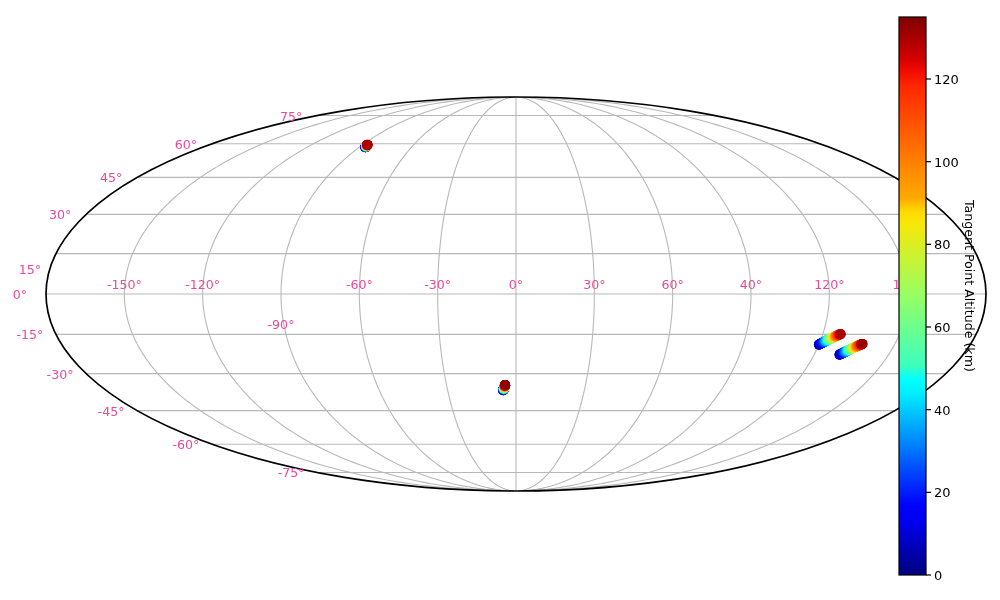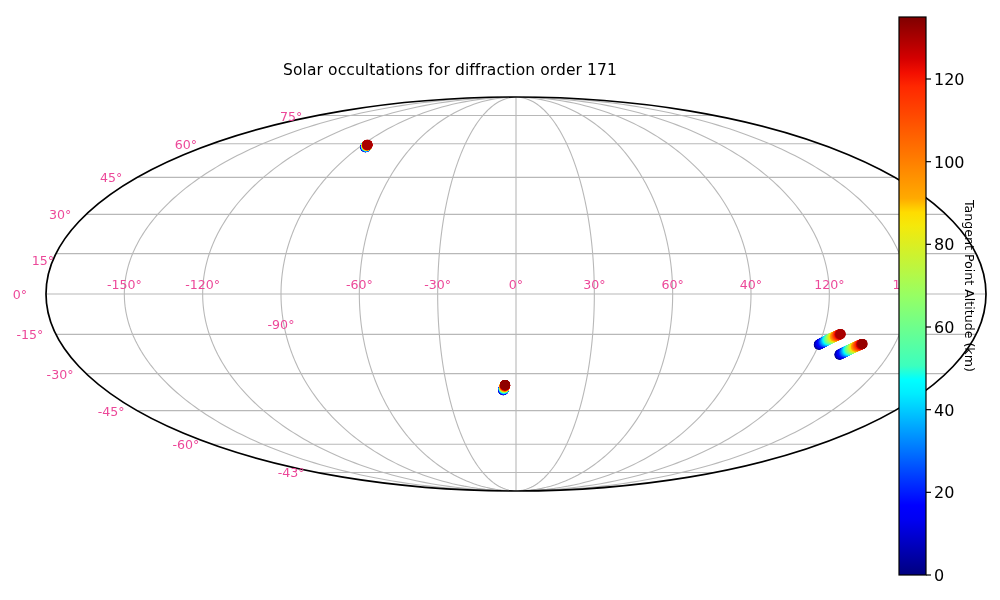--- a/index.html
+++ b/index.html
@@ -3,31 +3,30 @@
 <meta charset="utf-8">
 <style>
   html,body{margin:0;padding:0;background:#ffffff;}
   #root{position:relative;width:1000px;height:600px;background:#ffffff;
         font-family:"DejaVu Sans","Liberation Sans",sans-serif;overflow:hidden;}
   #plot{position:absolute;left:0;top:0;width:1000px;height:600px;}
   .ttl{position:absolute;left:0;top:61px;width:900px;text-align:center;
        font-size:15.5px;color:#000;letter-spacing:.1px;}
   .lbl{position:absolute;font-size:12.6px;color:#ec4899;white-space:nowrap;
        transform:translate(-50%,-50%);}
-  .cbtick{position:absolute;font-size:16px;color:#000;white-space:nowrap;
+  .cbtick{position:absolute;font-size:13px;color:#000;white-space:nowrap;
           transform:translateY(-50%);}
   .cbttl{position:absolute;font-size:12.6px;color:#000;white-space:nowrap;
          transform-origin:0 0;transform:rotate(90deg);}
 </style>
 </head>
 <body>
 
 <div id="root">
 
-  <div class="ttl">Solar occultations for diffraction order 171</div>
 
   <svg id="plot" xmlns="http://www.w3.org/2000/svg" viewBox="0 0 1000 600">
       <ellipse cx="516" cy="294" rx="470" ry="197" fill="#ffffff"></ellipse>
       <path d="M317.12 115.51 L319.33 115.51 L321.53 115.51 L323.74 115.51 L325.95 115.51 L328.16 115.51 L330.37 115.51 L332.58 115.51 L334.79 115.51 L337.00 115.51 L339.21 115.51 L341.42 115.51 L343.63 115.51 L345.84 115.51 L348.05 115.51 L350.26 115.51 L352.47 115.51 L354.68 115.51 L356.89 115.51 L359.10 115.51 L361.31 115.51 L363.52 115.51 L365.73 115.51 L367.94 115.51 L370.15 115.51 L372.36 115.51 L374.57 115.51 L376.78 115.51 L378.99 115.51 L381.20 115.51 L383.41 115.51 L385.62 115.51 L387.83 115.51 L390.04 115.51 L392.25 115.51 L394.46 115.51 L396.67 115.51 L398.88 115.51 L401.09 115.51 L403.30 115.51 L405.51 115.51 L407.72 115.51 L409.93 115.51 L412.14 115.51 L414.35 115.51 L416.56 115.51 L418.77 115.51 L420.98 115.51 L423.19 115.51 L425.40 115.51 L427.61 115.51 L429.82 115.51 L432.03 115.51 L434.24 115.51 L436.45 115.51 L438.66 115.51 L440.87 115.51 L443.08 115.51 L445.29 115.51 L447.50 115.51 L449.71 115.51 L451.91 115.51 L454.12 115.51 L456.33 115.51 L458.54 115.51 L460.75 115.51 L462.96 115.51 L465.17 115.51 L467.38 115.51 L469.59 115.51 L471.80 115.51 L474.01 115.51 L476.22 115.51 L478.43 115.51 L480.64 115.51 L482.85 115.51 L485.06 115.51 L487.27 115.51 L489.48 115.51 L491.69 115.51 L493.90 115.51 L496.11 115.51 L498.32 115.51 L500.53 115.51 L502.74 115.51 L504.95 115.51 L507.16 115.51 L509.37 115.51 L511.58 115.51 L513.79 115.51 L516.00 115.51 L518.21 115.51 L520.42 115.51 L522.63 115.51 L524.84 115.51 L527.05 115.51 L529.26 115.51 L531.47 115.51 L533.68 115.51 L535.89 115.51 L538.10 115.51 L540.31 115.51 L542.52 115.51 L544.73 115.51 L546.94 115.51 L549.15 115.51 L551.36 115.51 L553.57 115.51 L555.78 115.51 L557.99 115.51 L560.20 115.51 L562.41 115.51 L564.62 115.51 L566.83 115.51 L569.04 115.51 L571.25 115.51 L573.46 115.51 L575.67 115.51 L577.88 115.51 L580.09 115.51 L582.29 115.51 L584.50 115.51 L586.71 115.51 L588.92 115.51 L591.13 115.51 L593.34 115.51 L595.55 115.51 L597.76 115.51 L599.97 115.51 L602.18 115.51 L604.39 115.51 L606.60 115.51 L608.81 115.51 L611.02 115.51 L613.23 115.51 L615.44 115.51 L617.65 115.51 L619.86 115.51 L622.07 115.51 L624.28 115.51 L626.49 115.51 L628.70 115.51 L630.91 115.51 L633.12 115.51 L635.33 115.51 L637.54 115.51 L639.75 115.51 L641.96 115.51 L644.17 115.51 L646.38 115.51 L648.59 115.51 L650.80 115.51 L653.01 115.51 L655.22 115.51 L657.43 115.51 L659.64 115.51 L661.85 115.51 L664.06 115.51 L666.27 115.51 L668.48 115.51 L670.69 115.51 L672.90 115.51 L675.11 115.51 L677.32 115.51 L679.53 115.51 L681.74 115.51 L683.95 115.51 L686.16 115.51 L688.37 115.51 L690.58 115.51 L692.79 115.51 L695.00 115.51 L697.21 115.51 L699.42 115.51 L701.63 115.51 L703.84 115.51 L706.05 115.51 L708.26 115.51 L710.47 115.51 L712.67 115.51 L714.88 115.51" fill="none" stroke="#b8b8b8" stroke-width="1.1"></path>
       <path d="M211.85 143.81 L215.23 143.81 L218.61 143.81 L221.99 143.81 L225.37 143.81 L228.75 143.81 L232.13 143.81 L235.51 143.81 L238.89 143.81 L242.27 143.81 L245.65 143.81 L249.03 143.81 L252.41 143.81 L255.78 143.81 L259.16 143.81 L262.54 143.81 L265.92 143.81 L269.30 143.81 L272.68 143.81 L276.06 143.81 L279.44 143.81 L282.82 143.81 L286.20 143.81 L289.58 143.81 L292.96 143.81 L296.34 143.81 L299.72 143.81 L303.10 143.81 L306.48 143.81 L309.86 143.81 L313.23 143.81 L316.61 143.81 L319.99 143.81 L323.37 143.81 L326.75 143.81 L330.13 143.81 L333.51 143.81 L336.89 143.81 L340.27 143.81 L343.65 143.81 L347.03 143.81 L350.41 143.81 L353.79 143.81 L357.17 143.81 L360.55 143.81 L363.93 143.81 L367.31 143.81 L370.69 143.81 L374.06 143.81 L377.44 143.81 L380.82 143.81 L384.20 143.81 L387.58 143.81 L390.96 143.81 L394.34 143.81 L397.72 143.81 L401.10 143.81 L404.48 143.81 L407.86 143.81 L411.24 143.81 L414.62 143.81 L418.00 143.81 L421.38 143.81 L424.76 143.81 L428.14 143.81 L431.51 143.81 L434.89 143.81 L438.27 143.81 L441.65 143.81 L445.03 143.81 L448.41 143.81 L451.79 143.81 L455.17 143.81 L458.55 143.81 L461.93 143.81 L465.31 143.81 L468.69 143.81 L472.07 143.81 L475.45 143.81 L478.83 143.81 L482.21 143.81 L485.59 143.81 L488.96 143.81 L492.34 143.81 L495.72 143.81 L499.10 143.81 L502.48 143.81 L505.86 143.81 L509.24 143.81 L512.62 143.81 L516.00 143.81 L519.38 143.81 L522.76 143.81 L526.14 143.81 L529.52 143.81 L532.90 143.81 L536.28 143.81 L539.66 143.81 L543.04 143.81 L546.41 143.81 L549.79 143.81 L553.17 143.81 L556.55 143.81 L559.93 143.81 L563.31 143.81 L566.69 143.81 L570.07 143.81 L573.45 143.81 L576.83 143.81 L580.21 143.81 L583.59 143.81 L586.97 143.81 L590.35 143.81 L593.73 143.81 L597.11 143.81 L600.49 143.81 L603.86 143.81 L607.24 143.81 L610.62 143.81 L614.00 143.81 L617.38 143.81 L620.76 143.81 L624.14 143.81 L627.52 143.81 L630.90 143.81 L634.28 143.81 L637.66 143.81 L641.04 143.81 L644.42 143.81 L647.80 143.81 L651.18 143.81 L654.56 143.81 L657.94 143.81 L661.31 143.81 L664.69 143.81 L668.07 143.81 L671.45 143.81 L674.83 143.81 L678.21 143.81 L681.59 143.81 L684.97 143.81 L688.35 143.81 L691.73 143.81 L695.11 143.81 L698.49 143.81 L701.87 143.81 L705.25 143.81 L708.63 143.81 L712.01 143.81 L715.39 143.81 L718.77 143.81 L722.14 143.81 L725.52 143.81 L728.90 143.81 L732.28 143.81 L735.66 143.81 L739.04 143.81 L742.42 143.81 L745.80 143.81 L749.18 143.81 L752.56 143.81 L755.94 143.81 L759.32 143.81 L762.70 143.81 L766.08 143.81 L769.46 143.81 L772.84 143.81 L776.22 143.81 L779.59 143.81 L782.97 143.81 L786.35 143.81 L789.73 143.81 L793.11 143.81 L796.49 143.81 L799.87 143.81 L803.25 143.81 L806.63 143.81 L810.01 143.81 L813.39 143.81 L816.77 143.81 L820.15 143.81" fill="none" stroke="#b8b8b8" stroke-width="1.1"></path>
       <path d="M137.22 177.37 L141.43 177.37 L145.64 177.37 L149.85 177.37 L154.06 177.37 L158.27 177.37 L162.48 177.37 L166.68 177.37 L170.89 177.37 L175.10 177.37 L179.31 177.37 L183.52 177.37 L187.73 177.37 L191.94 177.37 L196.14 177.37 L200.35 177.37 L204.56 177.37 L208.77 177.37 L212.98 177.37 L217.19 177.37 L221.40 177.37 L225.60 177.37 L229.81 177.37 L234.02 177.37 L238.23 177.37 L242.44 177.37 L246.65 177.37 L250.86 177.37 L255.07 177.37 L259.27 177.37 L263.48 177.37 L267.69 177.37 L271.90 177.37 L276.11 177.37 L280.32 177.37 L284.53 177.37 L288.73 177.37 L292.94 177.37 L297.15 177.37 L301.36 177.37 L305.57 177.37 L309.78 177.37 L313.99 177.37 L318.19 177.37 L322.40 177.37 L326.61 177.37 L330.82 177.37 L335.03 177.37 L339.24 177.37 L343.45 177.37 L347.65 177.37 L351.86 177.37 L356.07 177.37 L360.28 177.37 L364.49 177.37 L368.70 177.37 L372.91 177.37 L377.12 177.37 L381.32 177.37 L385.53 177.37 L389.74 177.37 L393.95 177.37 L398.16 177.37 L402.37 177.37 L406.58 177.37 L410.78 177.37 L414.99 177.37 L419.20 177.37 L423.41 177.37 L427.62 177.37 L431.83 177.37 L436.04 177.37 L440.24 177.37 L444.45 177.37 L448.66 177.37 L452.87 177.37 L457.08 177.37 L461.29 177.37 L465.50 177.37 L469.71 177.37 L473.91 177.37 L478.12 177.37 L482.33 177.37 L486.54 177.37 L490.75 177.37 L494.96 177.37 L499.17 177.37 L503.37 177.37 L507.58 177.37 L511.79 177.37 L516.00 177.37 L520.21 177.37 L524.42 177.37 L528.63 177.37 L532.83 177.37 L537.04 177.37 L541.25 177.37 L545.46 177.37 L549.67 177.37 L553.88 177.37 L558.09 177.37 L562.29 177.37 L566.50 177.37 L570.71 177.37 L574.92 177.37 L579.13 177.37 L583.34 177.37 L587.55 177.37 L591.76 177.37 L595.96 177.37 L600.17 177.37 L604.38 177.37 L608.59 177.37 L612.80 177.37 L617.01 177.37 L621.22 177.37 L625.42 177.37 L629.63 177.37 L633.84 177.37 L638.05 177.37 L642.26 177.37 L646.47 177.37 L650.68 177.37 L654.88 177.37 L659.09 177.37 L663.30 177.37 L667.51 177.37 L671.72 177.37 L675.93 177.37 L680.14 177.37 L684.35 177.37 L688.55 177.37 L692.76 177.37 L696.97 177.37 L701.18 177.37 L705.39 177.37 L709.60 177.37 L713.81 177.37 L718.01 177.37 L722.22 177.37 L726.43 177.37 L730.64 177.37 L734.85 177.37 L739.06 177.37 L743.27 177.37 L747.47 177.37 L751.68 177.37 L755.89 177.37 L760.10 177.37 L764.31 177.37 L768.52 177.37 L772.73 177.37 L776.93 177.37 L781.14 177.37 L785.35 177.37 L789.56 177.37 L793.77 177.37 L797.98 177.37 L802.19 177.37 L806.40 177.37 L810.60 177.37 L814.81 177.37 L819.02 177.37 L823.23 177.37 L827.44 177.37 L831.65 177.37 L835.86 177.37 L840.06 177.37 L844.27 177.37 L848.48 177.37 L852.69 177.37 L856.90 177.37 L861.11 177.37 L865.32 177.37 L869.52 177.37 L873.73 177.37 L877.94 177.37 L882.15 177.37 L886.36 177.37 L890.57 177.37 L894.78 177.37" fill="none" stroke="#b8b8b8" stroke-width="1.1"></path>
       <path d="M86.06 214.42 L90.83 214.42 L95.61 214.42 L100.39 214.42 L105.17 214.42 L109.94 214.42 L114.72 214.42 L119.50 214.42 L124.27 214.42 L129.05 214.42 L133.83 214.42 L138.61 214.42 L143.38 214.42 L148.16 214.42 L152.94 214.42 L157.71 214.42 L162.49 214.42 L167.27 214.42 L172.05 214.42 L176.82 214.42 L181.60 214.42 L186.38 214.42 L191.15 214.42 L195.93 214.42 L200.71 214.42 L205.49 214.42 L210.26 214.42 L215.04 214.42 L219.82 214.42 L224.59 214.42 L229.37 214.42 L234.15 214.42 L238.93 214.42 L243.70 214.42 L248.48 214.42 L253.26 214.42 L258.03 214.42 L262.81 214.42 L267.59 214.42 L272.37 214.42 L277.14 214.42 L281.92 214.42 L286.70 214.42 L291.47 214.42 L296.25 214.42 L301.03 214.42 L305.81 214.42 L310.58 214.42 L315.36 214.42 L320.14 214.42 L324.91 214.42 L329.69 214.42 L334.47 214.42 L339.25 214.42 L344.02 214.42 L348.80 214.42 L353.58 214.42 L358.35 214.42 L363.13 214.42 L367.91 214.42 L372.69 214.42 L377.46 214.42 L382.24 214.42 L387.02 214.42 L391.79 214.42 L396.57 214.42 L401.35 214.42 L406.13 214.42 L410.90 214.42 L415.68 214.42 L420.46 214.42 L425.23 214.42 L430.01 214.42 L434.79 214.42 L439.57 214.42 L444.34 214.42 L449.12 214.42 L453.90 214.42 L458.67 214.42 L463.45 214.42 L468.23 214.42 L473.01 214.42 L477.78 214.42 L482.56 214.42 L487.34 214.42 L492.11 214.42 L496.89 214.42 L501.67 214.42 L506.45 214.42 L511.22 214.42 L516.00 214.42 L520.78 214.42 L525.55 214.42 L530.33 214.42 L535.11 214.42 L539.89 214.42 L544.66 214.42 L549.44 214.42 L554.22 214.42 L558.99 214.42 L563.77 214.42 L568.55 214.42 L573.33 214.42 L578.10 214.42 L582.88 214.42 L587.66 214.42 L592.43 214.42 L597.21 214.42 L601.99 214.42 L606.77 214.42 L611.54 214.42 L616.32 214.42 L621.10 214.42 L625.87 214.42 L630.65 214.42 L635.43 214.42 L640.21 214.42 L644.98 214.42 L649.76 214.42 L654.54 214.42 L659.31 214.42 L664.09 214.42 L668.87 214.42 L673.65 214.42 L678.42 214.42 L683.20 214.42 L687.98 214.42 L692.75 214.42 L697.53 214.42 L702.31 214.42 L707.09 214.42 L711.86 214.42 L716.64 214.42 L721.42 214.42 L726.19 214.42 L730.97 214.42 L735.75 214.42 L740.53 214.42 L745.30 214.42 L750.08 214.42 L754.86 214.42 L759.63 214.42 L764.41 214.42 L769.19 214.42 L773.97 214.42 L778.74 214.42 L783.52 214.42 L788.30 214.42 L793.07 214.42 L797.85 214.42 L802.63 214.42 L807.41 214.42 L812.18 214.42 L816.96 214.42 L821.74 214.42 L826.51 214.42 L831.29 214.42 L836.07 214.42 L840.85 214.42 L845.62 214.42 L850.40 214.42 L855.18 214.42 L859.95 214.42 L864.73 214.42 L869.51 214.42 L874.29 214.42 L879.06 214.42 L883.84 214.42 L888.62 214.42 L893.39 214.42 L898.17 214.42 L902.95 214.42 L907.73 214.42 L912.50 214.42 L917.28 214.42 L922.06 214.42 L926.83 214.42 L931.61 214.42 L936.39 214.42 L941.17 214.42 L945.94 214.42" fill="none" stroke="#b8b8b8" stroke-width="1.1"></path>
       <path d="M55.95 253.67 L61.07 253.67 L66.18 253.67 L71.29 253.67 L76.40 253.67 L81.51 253.67 L86.62 253.67 L91.74 253.67 L96.85 253.67 L101.96 253.67 L107.07 253.67 L112.18 253.67 L117.29 253.67 L122.40 253.67 L127.52 253.67 L132.63 253.67 L137.74 253.67 L142.85 253.67 L147.96 253.67 L153.07 253.67 L158.19 253.67 L163.30 253.67 L168.41 253.67 L173.52 253.67 L178.63 253.67 L183.74 253.67 L188.86 253.67 L193.97 253.67 L199.08 253.67 L204.19 253.67 L209.30 253.67 L214.41 253.67 L219.53 253.67 L224.64 253.67 L229.75 253.67 L234.86 253.67 L239.97 253.67 L245.08 253.67 L250.20 253.67 L255.31 253.67 L260.42 253.67 L265.53 253.67 L270.64 253.67 L275.75 253.67 L280.87 253.67 L285.98 253.67 L291.09 253.67 L296.20 253.67 L301.31 253.67 L306.42 253.67 L311.54 253.67 L316.65 253.67 L321.76 253.67 L326.87 253.67 L331.98 253.67 L337.09 253.67 L342.20 253.67 L347.32 253.67 L352.43 253.67 L357.54 253.67 L362.65 253.67 L367.76 253.67 L372.87 253.67 L377.99 253.67 L383.10 253.67 L388.21 253.67 L393.32 253.67 L398.43 253.67 L403.54 253.67 L408.66 253.67 L413.77 253.67 L418.88 253.67 L423.99 253.67 L429.10 253.67 L434.21 253.67 L439.33 253.67 L444.44 253.67 L449.55 253.67 L454.66 253.67 L459.77 253.67 L464.88 253.67 L470.00 253.67 L475.11 253.67 L480.22 253.67 L485.33 253.67 L490.44 253.67 L495.55 253.67 L500.67 253.67 L505.78 253.67 L510.89 253.67 L516.00 253.67 L521.11 253.67 L526.22 253.67 L531.33 253.67 L536.45 253.67 L541.56 253.67 L546.67 253.67 L551.78 253.67 L556.89 253.67 L562.00 253.67 L567.12 253.67 L572.23 253.67 L577.34 253.67 L582.45 253.67 L587.56 253.67 L592.67 253.67 L597.79 253.67 L602.90 253.67 L608.01 253.67 L613.12 253.67 L618.23 253.67 L623.34 253.67 L628.46 253.67 L633.57 253.67 L638.68 253.67 L643.79 253.67 L648.90 253.67 L654.01 253.67 L659.13 253.67 L664.24 253.67 L669.35 253.67 L674.46 253.67 L679.57 253.67 L684.68 253.67 L689.80 253.67 L694.91 253.67 L700.02 253.67 L705.13 253.67 L710.24 253.67 L715.35 253.67 L720.46 253.67 L725.58 253.67 L730.69 253.67 L735.80 253.67 L740.91 253.67 L746.02 253.67 L751.13 253.67 L756.25 253.67 L761.36 253.67 L766.47 253.67 L771.58 253.67 L776.69 253.67 L781.80 253.67 L786.92 253.67 L792.03 253.67 L797.14 253.67 L802.25 253.67 L807.36 253.67 L812.47 253.67 L817.59 253.67 L822.70 253.67 L827.81 253.67 L832.92 253.67 L838.03 253.67 L843.14 253.67 L848.26 253.67 L853.37 253.67 L858.48 253.67 L863.59 253.67 L868.70 253.67 L873.81 253.67 L878.93 253.67 L884.04 253.67 L889.15 253.67 L894.26 253.67 L899.37 253.67 L904.48 253.67 L909.60 253.67 L914.71 253.67 L919.82 253.67 L924.93 253.67 L930.04 253.67 L935.15 253.67 L940.26 253.67 L945.38 253.67 L950.49 253.67 L955.60 253.67 L960.71 253.67 L965.82 253.67 L970.93 253.67 L976.05 253.67" fill="none" stroke="#b8b8b8" stroke-width="1.1"></path>
       <path d="M46.00 294.00 L51.22 294.00 L56.44 294.00 L61.67 294.00 L66.89 294.00 L72.11 294.00 L77.33 294.00 L82.56 294.00 L87.78 294.00 L93.00 294.00 L98.22 294.00 L103.44 294.00 L108.67 294.00 L113.89 294.00 L119.11 294.00 L124.33 294.00 L129.56 294.00 L134.78 294.00 L140.00 294.00 L145.22 294.00 L150.44 294.00 L155.67 294.00 L160.89 294.00 L166.11 294.00 L171.33 294.00 L176.56 294.00 L181.78 294.00 L187.00 294.00 L192.22 294.00 L197.44 294.00 L202.67 294.00 L207.89 294.00 L213.11 294.00 L218.33 294.00 L223.56 294.00 L228.78 294.00 L234.00 294.00 L239.22 294.00 L244.44 294.00 L249.67 294.00 L254.89 294.00 L260.11 294.00 L265.33 294.00 L270.56 294.00 L275.78 294.00 L281.00 294.00 L286.22 294.00 L291.44 294.00 L296.67 294.00 L301.89 294.00 L307.11 294.00 L312.33 294.00 L317.56 294.00 L322.78 294.00 L328.00 294.00 L333.22 294.00 L338.44 294.00 L343.67 294.00 L348.89 294.00 L354.11 294.00 L359.33 294.00 L364.56 294.00 L369.78 294.00 L375.00 294.00 L380.22 294.00 L385.44 294.00 L390.67 294.00 L395.89 294.00 L401.11 294.00 L406.33 294.00 L411.56 294.00 L416.78 294.00 L422.00 294.00 L427.22 294.00 L432.44 294.00 L437.67 294.00 L442.89 294.00 L448.11 294.00 L453.33 294.00 L458.56 294.00 L463.78 294.00 L469.00 294.00 L474.22 294.00 L479.44 294.00 L484.67 294.00 L489.89 294.00 L495.11 294.00 L500.33 294.00 L505.56 294.00 L510.78 294.00 L516.00 294.00 L521.22 294.00 L526.44 294.00 L531.67 294.00 L536.89 294.00 L542.11 294.00 L547.33 294.00 L552.56 294.00 L557.78 294.00 L563.00 294.00 L568.22 294.00 L573.44 294.00 L578.67 294.00 L583.89 294.00 L589.11 294.00 L594.33 294.00 L599.56 294.00 L604.78 294.00 L610.00 294.00 L615.22 294.00 L620.44 294.00 L625.67 294.00 L630.89 294.00 L636.11 294.00 L641.33 294.00 L646.56 294.00 L651.78 294.00 L657.00 294.00 L662.22 294.00 L667.44 294.00 L672.67 294.00 L677.89 294.00 L683.11 294.00 L688.33 294.00 L693.56 294.00 L698.78 294.00 L704.00 294.00 L709.22 294.00 L714.44 294.00 L719.67 294.00 L724.89 294.00 L730.11 294.00 L735.33 294.00 L740.56 294.00 L745.78 294.00 L751.00 294.00 L756.22 294.00 L761.44 294.00 L766.67 294.00 L771.89 294.00 L777.11 294.00 L782.33 294.00 L787.56 294.00 L792.78 294.00 L798.00 294.00 L803.22 294.00 L808.44 294.00 L813.67 294.00 L818.89 294.00 L824.11 294.00 L829.33 294.00 L834.56 294.00 L839.78 294.00 L845.00 294.00 L850.22 294.00 L855.44 294.00 L860.67 294.00 L865.89 294.00 L871.11 294.00 L876.33 294.00 L881.56 294.00 L886.78 294.00 L892.00 294.00 L897.22 294.00 L902.44 294.00 L907.67 294.00 L912.89 294.00 L918.11 294.00 L923.33 294.00 L928.56 294.00 L933.78 294.00 L939.00 294.00 L944.22 294.00 L949.44 294.00 L954.67 294.00 L959.89 294.00 L965.11 294.00 L970.33 294.00 L975.56 294.00 L980.78 294.00 L986.00 294.00" fill="none" stroke="#b8b8b8" stroke-width="1.1"></path>
       <path d="M55.95 334.33 L61.07 334.33 L66.18 334.33 L71.29 334.33 L76.40 334.33 L81.51 334.33 L86.62 334.33 L91.74 334.33 L96.85 334.33 L101.96 334.33 L107.07 334.33 L112.18 334.33 L117.29 334.33 L122.40 334.33 L127.52 334.33 L132.63 334.33 L137.74 334.33 L142.85 334.33 L147.96 334.33 L153.07 334.33 L158.19 334.33 L163.30 334.33 L168.41 334.33 L173.52 334.33 L178.63 334.33 L183.74 334.33 L188.86 334.33 L193.97 334.33 L199.08 334.33 L204.19 334.33 L209.30 334.33 L214.41 334.33 L219.53 334.33 L224.64 334.33 L229.75 334.33 L234.86 334.33 L239.97 334.33 L245.08 334.33 L250.20 334.33 L255.31 334.33 L260.42 334.33 L265.53 334.33 L270.64 334.33 L275.75 334.33 L280.87 334.33 L285.98 334.33 L291.09 334.33 L296.20 334.33 L301.31 334.33 L306.42 334.33 L311.54 334.33 L316.65 334.33 L321.76 334.33 L326.87 334.33 L331.98 334.33 L337.09 334.33 L342.20 334.33 L347.32 334.33 L352.43 334.33 L357.54 334.33 L362.65 334.33 L367.76 334.33 L372.87 334.33 L377.99 334.33 L383.10 334.33 L388.21 334.33 L393.32 334.33 L398.43 334.33 L403.54 334.33 L408.66 334.33 L413.77 334.33 L418.88 334.33 L423.99 334.33 L429.10 334.33 L434.21 334.33 L439.33 334.33 L444.44 334.33 L449.55 334.33 L454.66 334.33 L459.77 334.33 L464.88 334.33 L470.00 334.33 L475.11 334.33 L480.22 334.33 L485.33 334.33 L490.44 334.33 L495.55 334.33 L500.67 334.33 L505.78 334.33 L510.89 334.33 L516.00 334.33 L521.11 334.33 L526.22 334.33 L531.33 334.33 L536.45 334.33 L541.56 334.33 L546.67 334.33 L551.78 334.33 L556.89 334.33 L562.00 334.33 L567.12 334.33 L572.23 334.33 L577.34 334.33 L582.45 334.33 L587.56 334.33 L592.67 334.33 L597.79 334.33 L602.90 334.33 L608.01 334.33 L613.12 334.33 L618.23 334.33 L623.34 334.33 L628.46 334.33 L633.57 334.33 L638.68 334.33 L643.79 334.33 L648.90 334.33 L654.01 334.33 L659.13 334.33 L664.24 334.33 L669.35 334.33 L674.46 334.33 L679.57 334.33 L684.68 334.33 L689.80 334.33 L694.91 334.33 L700.02 334.33 L705.13 334.33 L710.24 334.33 L715.35 334.33 L720.46 334.33 L725.58 334.33 L730.69 334.33 L735.80 334.33 L740.91 334.33 L746.02 334.33 L751.13 334.33 L756.25 334.33 L761.36 334.33 L766.47 334.33 L771.58 334.33 L776.69 334.33 L781.80 334.33 L786.92 334.33 L792.03 334.33 L797.14 334.33 L802.25 334.33 L807.36 334.33 L812.47 334.33 L817.59 334.33 L822.70 334.33 L827.81 334.33 L832.92 334.33 L838.03 334.33 L843.14 334.33 L848.26 334.33 L853.37 334.33 L858.48 334.33 L863.59 334.33 L868.70 334.33 L873.81 334.33 L878.93 334.33 L884.04 334.33 L889.15 334.33 L894.26 334.33 L899.37 334.33 L904.48 334.33 L909.60 334.33 L914.71 334.33 L919.82 334.33 L924.93 334.33 L930.04 334.33 L935.15 334.33 L940.26 334.33 L945.38 334.33 L950.49 334.33 L955.60 334.33 L960.71 334.33 L965.82 334.33 L970.93 334.33 L976.05 334.33" fill="none" stroke="#b8b8b8" stroke-width="1.1"></path>
@@ -610,27 +609,27 @@
       <div class="lbl" style="left: 672.667px; top: 284px;">60°</div>
       <div class="lbl" style="left: 751px; top: 284px;">40°</div>
       <div class="lbl" style="left: 829.333px; top: 284px;">120°</div>
       <div class="lbl" style="left: 907.667px; top: 284px;">150°</div>
     </div>
   <div id="latlabels">
       <div class="lbl" style="left: 291.115px; top: 115.507px;">75°</div>
       <div class="lbl" style="left: 185.852px; top: 143.81px;">60°</div>
       <div class="lbl" style="left: 111.224px; top: 177.368px;">45°</div>
       <div class="lbl" style="left: 60.0576px; top: 214.417px;">30°</div>
-      <div class="lbl" style="left: 29.9538px; top: 260px; margin-left: 13px;">15°</div>
+      <div class="lbl" style="left: 29.9538px; top: 269px;">15°</div>
       <div class="lbl" style="left: 20px; top: 294px;">0°</div>
       <div class="lbl" style="left: 29.9538px; top: 334.329px;">-15°</div>
       <div class="lbl" style="left: 60.0576px; top: 373.583px;">-30°</div>
       <div class="lbl" style="left: 111.224px; top: 410.632px;">-45°</div>
       <div class="lbl" style="left: 185.852px; top: 444.19px;">-60°</div>
-      <div class="lbl" style="left: 291.115px; top: 472.493px;">-43°</div>
+      <div class="lbl" style="left: 291.115px; top: 472.493px;">-75°</div>
     </div>
 
   <svg id="cbar" xmlns="http://www.w3.org/2000/svg" viewBox="0 0 1000 600" style="position:absolute;left:0;top:0;width:1000px;height:600px;">
       <defs>
         <linearGradient id="jetgrad" x1="0" y1="1" x2="0" y2="0">
           <stop offset="0%" stop-color="rgb(0,0,127)"></stop>
           <stop offset="2.5%" stop-color="rgb(0,0,156)"></stop>
           <stop offset="5%" stop-color="rgb(0,0,185)"></stop>
           <stop offset="7.5%" stop-color="rgb(0,0,214)"></stop>
           <stop offset="10%" stop-color="rgb(0,0,243)"></stop>

